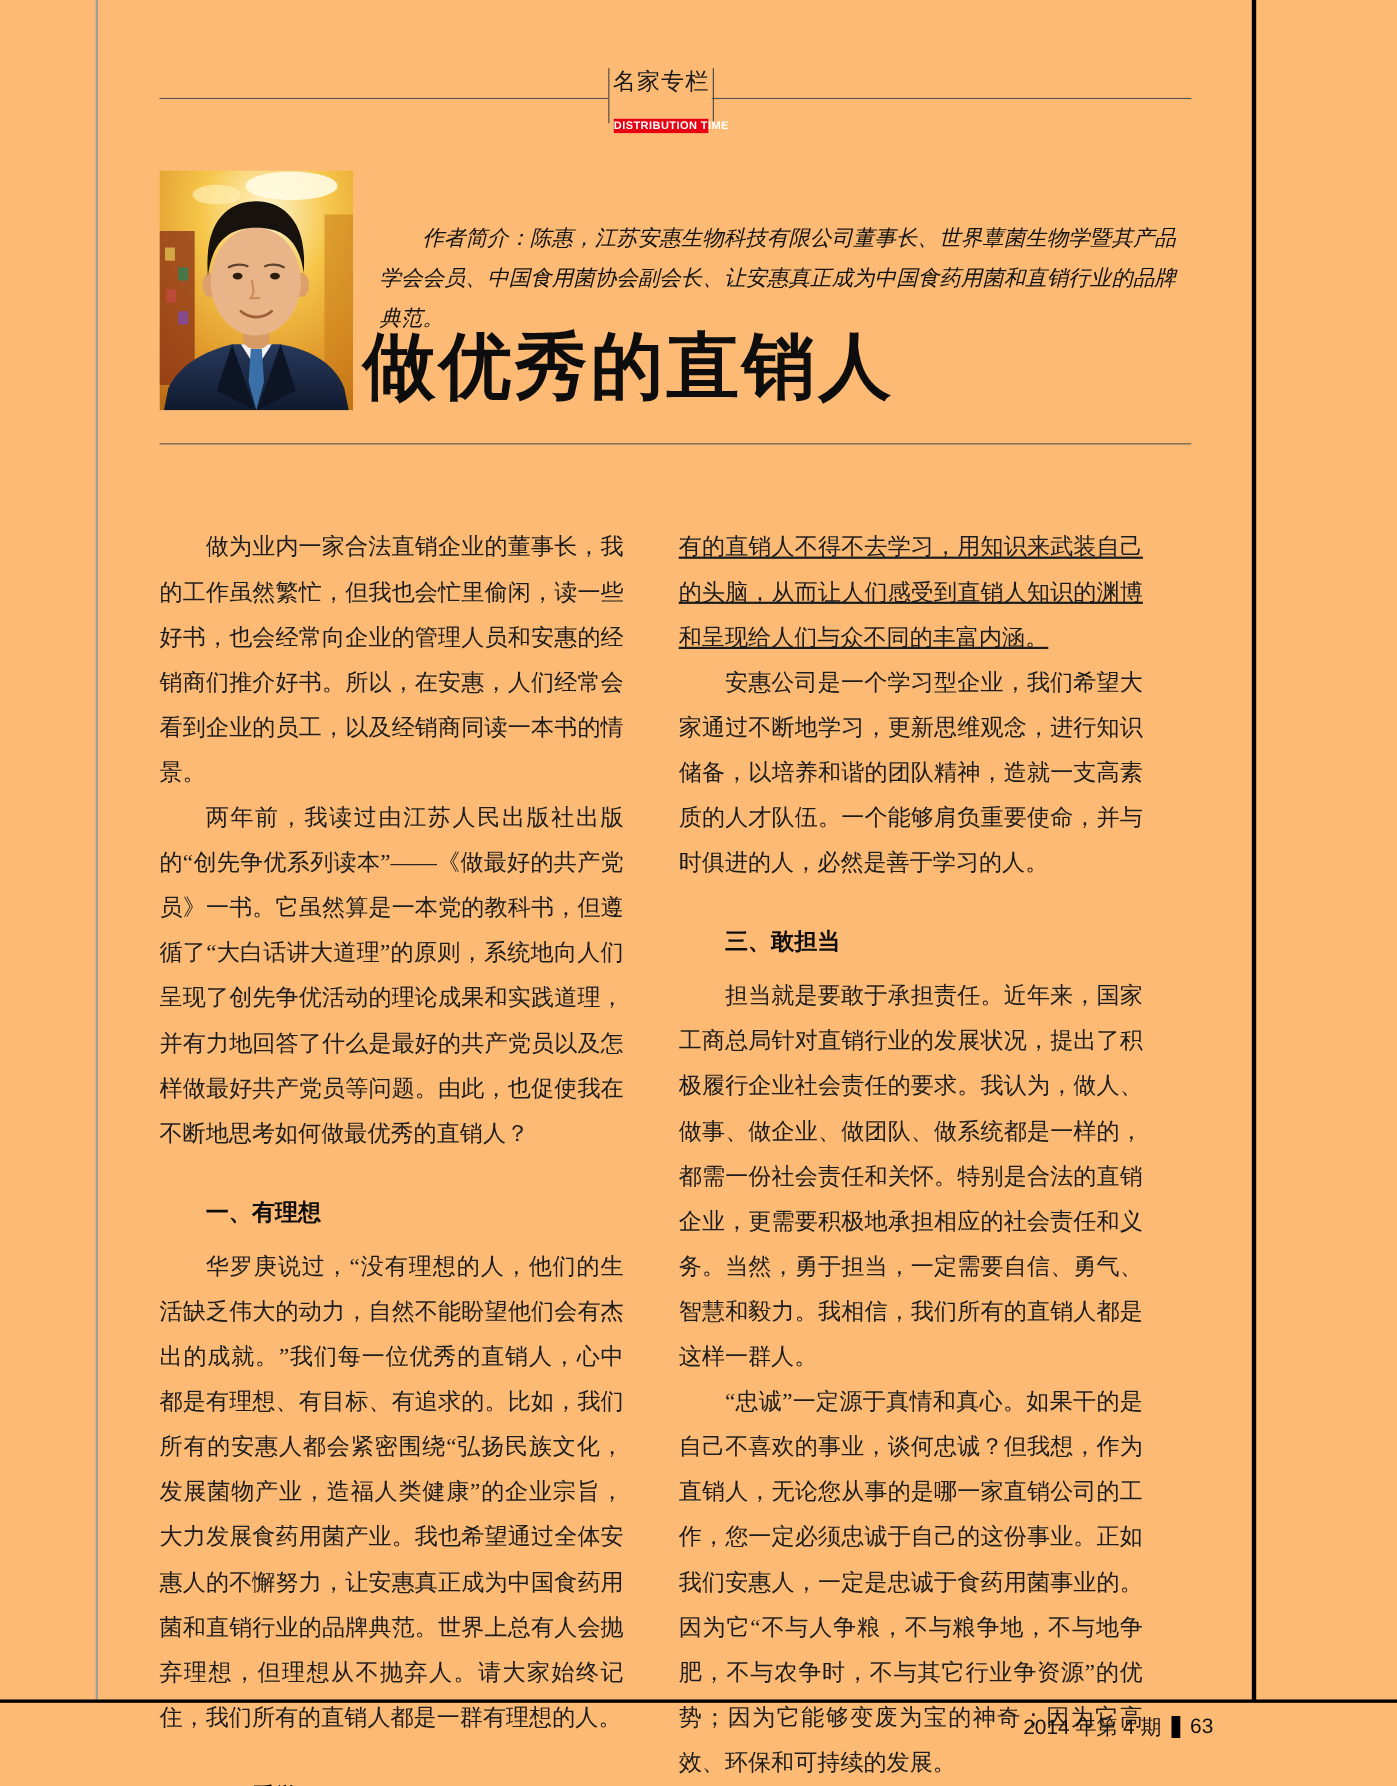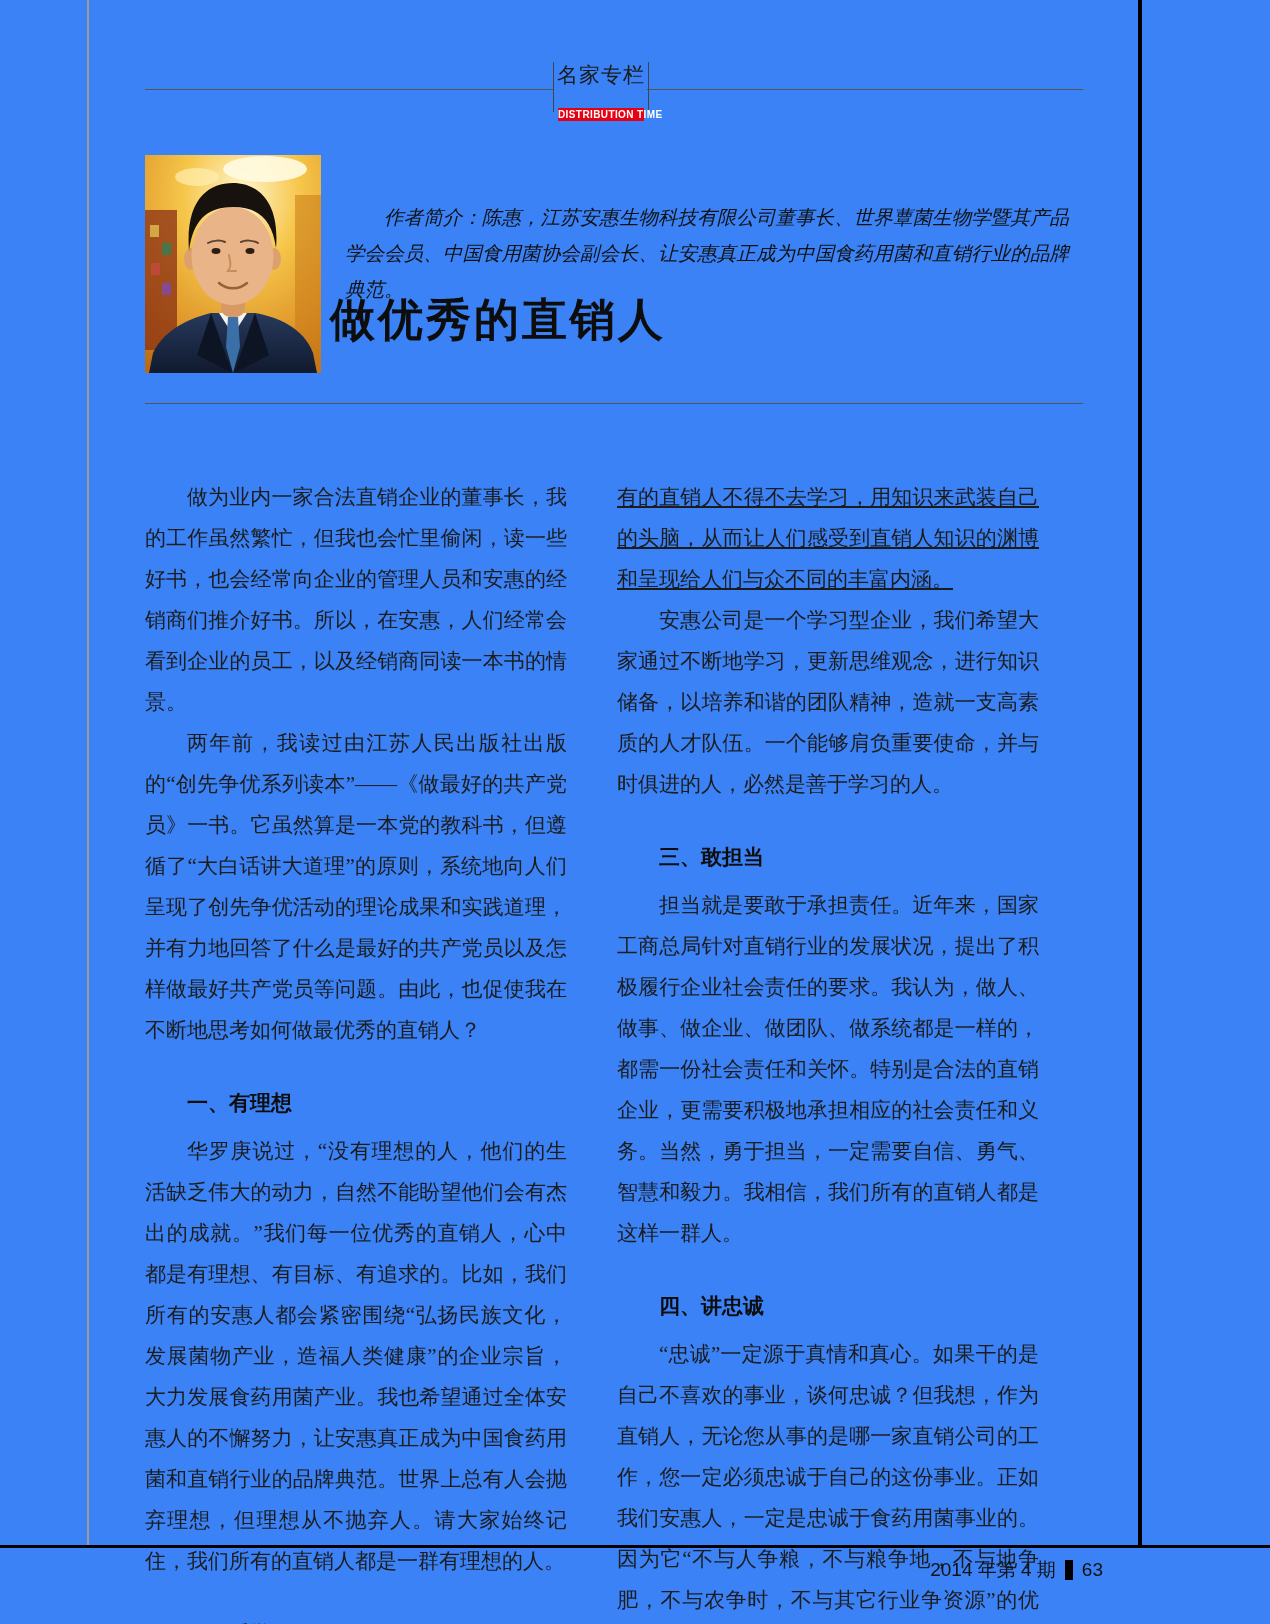--- a/index.html
+++ b/index.html
@@ -1,17 +1,17 @@
 <!DOCTYPE html>
 <html style="--accent: #e60012;"><head>
 <meta charset="utf-8">
 <style>
   html,body{margin:0;padding:0;background:#fff;}
   .page{
-    position:relative;width:1270px;height:1624px;background:#3b82f6;
+    position:relative;width:1270px;height:1624px;background:#fdba74;
     overflow:hidden;font-family:"Liberation Serif","DejaVu Serif",serif;color:#191919;
   }
   
   .rule-left{position:absolute;left:87px;top:0;width:2px;height:1546px;background:#9c9c9c;}
   .rule-right{position:absolute;left:1138px;top:0;width:4px;height:1546px;background:#000;}
   .rule-footer{position:absolute;left:0;top:1545px;width:1270px;height:3px;background:#000;}
   .header-rule{position:absolute;top:89px;height:1px;background:#555;}
   .header-rule-l{left:145px;width:408px;}
   .header-rule-r{left:647px;width:436px;}
   .title-rule{position:absolute;top:403px;left:145px;width:938px;height:1px;background:#555;}
@@ -40,21 +40,21 @@
   .author-intro{
     position:absolute;left:345px;top:200px;width:724px;margin:0;
     font-style:italic;font-size:19.5px;line-height:36px;color:#111;
     text-indent:2em;text-align:justify;
   }
 
   
   .article-title{
     position:absolute;left:330px;top:293px;margin:0;
     font-family:"Liberation Sans","DejaVu Sans",sans-serif;
-    font-size:45px;font-weight:900;letter-spacing:3px;color:#0d0d0d;line-height:1.2;
+    font-size:66px;font-weight:900;letter-spacing:3px;color:#0d0d0d;line-height:1.2;
     white-space:nowrap;
   }
 
   
   .column{
     position:absolute;top:477px;width:422px;
     font-size:21px;line-height:41px;text-align:justify;color:#1c1c1c;
   }
   .column-left{left:145px;}
   .column-right{left:617px;}
@@ -141,21 +141,20 @@
       <p class="body-para">两年前，我读过由江苏人民出版社出版的“创先争优系列读本”——《做最好的共产党员》一书。它虽然算是一本党的教科书，但遵循了“大白话讲大道理”的原则，系统地向人们呈现了创先争优活动的理论成果和实践道理，并有力地回答了什么是最好的共产党员以及怎样做最好共产党员等问题。由此，也促使我在不断地思考如何做最优秀的直销人？</p>
       <h3 class="body-heading">一、有理想</h3>
       <p class="body-para">华罗庚说过，“没有理想的人，他们的生活缺乏伟大的动力，自然不能盼望他们会有杰出的成就。”我们每一位优秀的直销人，心中都是有理想、有目标、有追求的。比如，我们所有的安惠人都会紧密围绕“弘扬民族文化，发展菌物产业，造福人类健康”的企业宗旨，大力发展食药用菌产业。我也希望通过全体安惠人的不懈努力，让安惠真正成为中国食药用菌和直销行业的品牌典范。世界上总有人会抛弃理想，但理想从不抛弃人。请大家始终记住，我们所有的直销人都是一群有理想的人。</p>
       <h3 class="body-heading">二、爱学习</h3>
     </div>
   <div class="column column-right">
       <p class="body-para noindent">有的直销人不得不去学习，用知识来武装自己的头脑，从而让人们感受到直销人知识的渊博和呈现给人们与众不同的丰富内涵。</p>
       <p class="body-para">安惠公司是一个学习型企业，我们希望大家通过不断地学习，更新思维观念，进行知识储备，以培养和谐的团队精神，造就一支高素质的人才队伍。一个能够肩负重要使命，并与时俱进的人，必然是善于学习的人。</p>
       <h3 class="body-heading">三、敢担当</h3>
       <p class="body-para">担当就是要敢于承担责任。近年来，国家工商总局针对直销行业的发展状况，提出了积极履行企业社会责任的要求。我认为，做人、做事、做企业、做团队、做系统都是一样的，都需一份社会责任和关怀。特别是合法的直销企业，更需要积极地承担相应的社会责任和义务。当然，勇于担当，一定需要自信、勇气、智慧和毅力。我相信，我们所有的直销人都是这样一群人。</p>
-      <h3 class="body-heading">四、讲忠诚</h3>
       <p class="body-para">“忠诚”一定源于真情和真心。如果干的是自己不喜欢的事业，谈何忠诚？但我想，作为直销人，无论您从事的是哪一家直销公司的工作，您一定必须忠诚于自己的这份事业。正如我们安惠人，一定是忠诚于食药用菌事业的。因为它“不与人争粮，不与粮争地，不与地争肥，不与农争时，不与其它行业争资源”的优势；因为它能够变废为宝的神奇；因为它高效、环保和可持续的发展。</p>
     </div>
 
   <div class="footer">
     <span>2014 年第 4 期</span>
     <span class="footer-bar"></span>
     <span>63</span>
   </div>
 
 </div>

